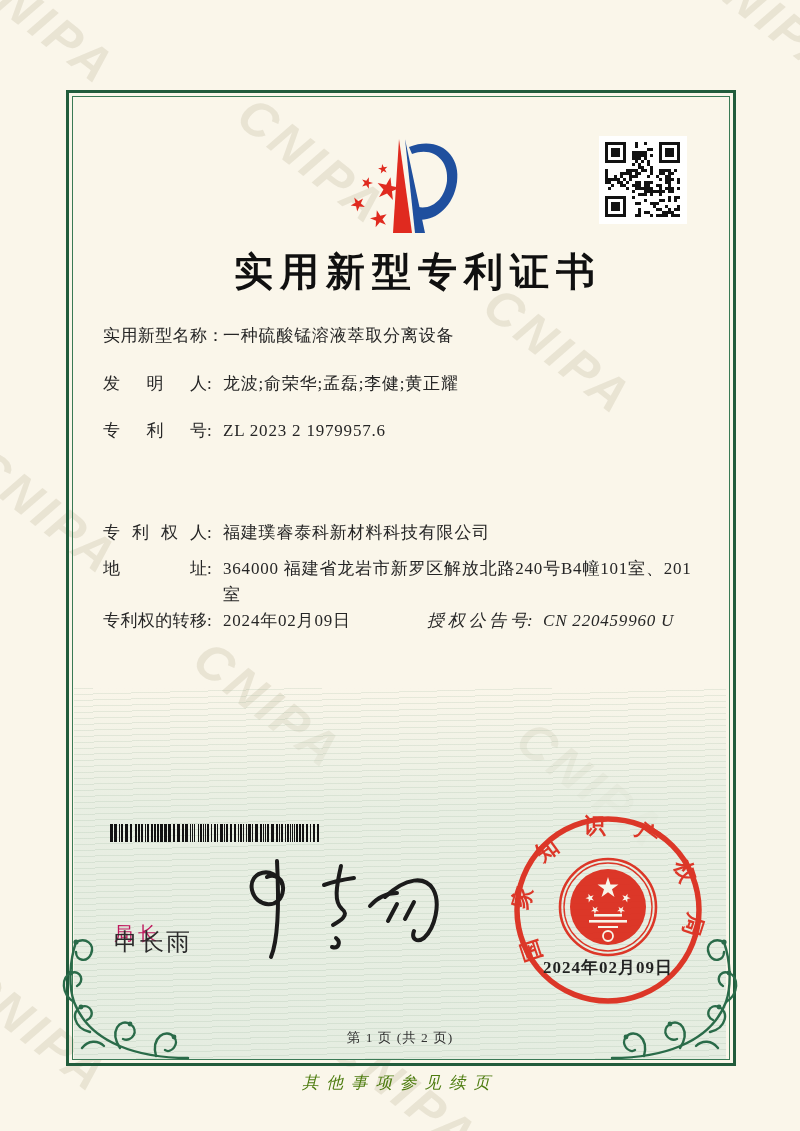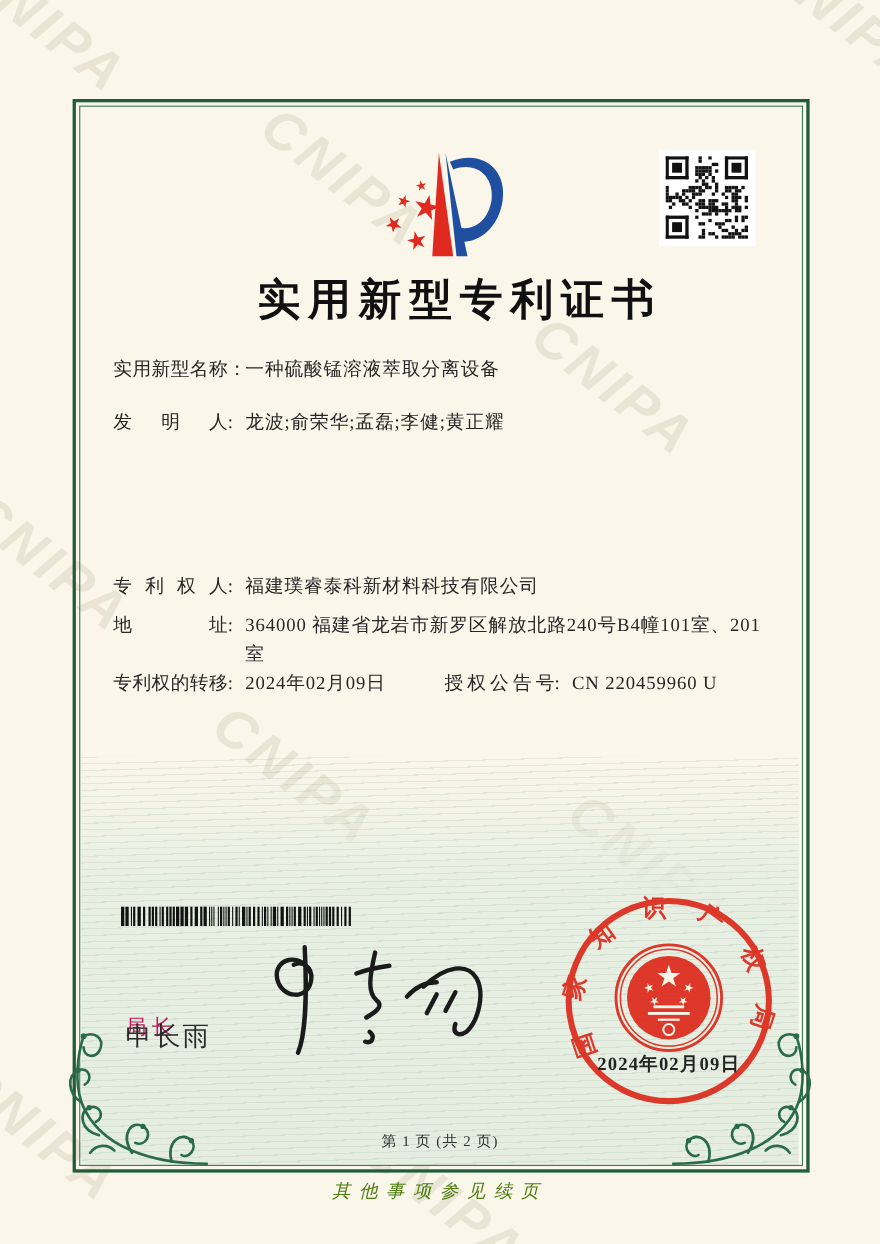--- a/index.html
+++ b/index.html
@@ -60,21 +60,21 @@
   .frow{position:absolute;left:103px;z-index:4;font-size:17px;color:#262626;line-height:1.55;}
   .r1{top:323px;} .r2{top:371px;} .r3{top:418px;} .r4{top:464px;}
   .r5{top:520px;} .r6{top:556px;} .r7{top:608px;width:620px;}
   .flabel{
     display:inline-block;width:104px;vertical-align:top;
     text-align:justify;text-align-last:justify;
   }
   .fcolon{display:inline-block;width:16px;vertical-align:top;}
   .fvalue{display:inline-block;width:470px;vertical-align:top;letter-spacing:0.8px;}
   .r7 .fvalue{width:auto;}
-  .r7-right{position:absolute;left:301px;top:0;}
+  .r7-right{position:absolute;left:324px;top:0;font-style:italic;}
   .r7-right .flabel{width:100px;}
 
   .body-text{
     position:absolute;left:98px;top:648px;width:614px;z-index:4;
     font-size:15.5px;font-style:italic;line-height:1.78;
     letter-spacing:0.8px;color:#1f1f1f;text-align:justify;
   }
   .body-text p{margin:0 0 9px 0;text-indent:2em;}
 
   .barcode{position:absolute;left:110px;top:824px;width:214px;height:18px;z-index:4;}
@@ -379,20 +379,23 @@
   </div>
 
   <div class="doc-title">实用新型专利证书</div>
 
   <div class="frow r1">
     <span class="flabel">实用新型名称</span><span class="fcolon">：</span><span class="fvalue">一种硫酸锰溶液萃取分离设备</span>
   </div>
   <div class="frow r2">
     <span class="flabel">发明人</span><span class="fcolon">:</span><span class="fvalue">龙波;俞荣华;孟磊;李健;黄正耀</span>
   </div>
+  <div class="frow r3">
+    <span class="flabel">专利号</span><span class="fcolon">:</span><span class="fvalue">ZL 2023 2 1979957.6</span>
+  </div>
   <div class="frow r5">
     <span class="flabel">专利权人</span><span class="fcolon">:</span><span class="fvalue">福建璞睿泰科新材料科技有限公司</span>
   </div>
   <div class="frow r6">
     <span class="flabel">地址</span><span class="fcolon">:</span><span class="fvalue">364000 福建省龙岩市新罗区解放北路240号B4幢101室、201室</span>
   </div>
   <div class="frow r7">
     <span class="flabel">专利权的转移</span><span class="fcolon">:</span><span class="fvalue">2024年02月09日</span>
     <span class="r7-right">
       <span class="flabel">授权公告号</span><span class="fcolon">:</span><span class="fvalue">CN 220459960 U</span>

